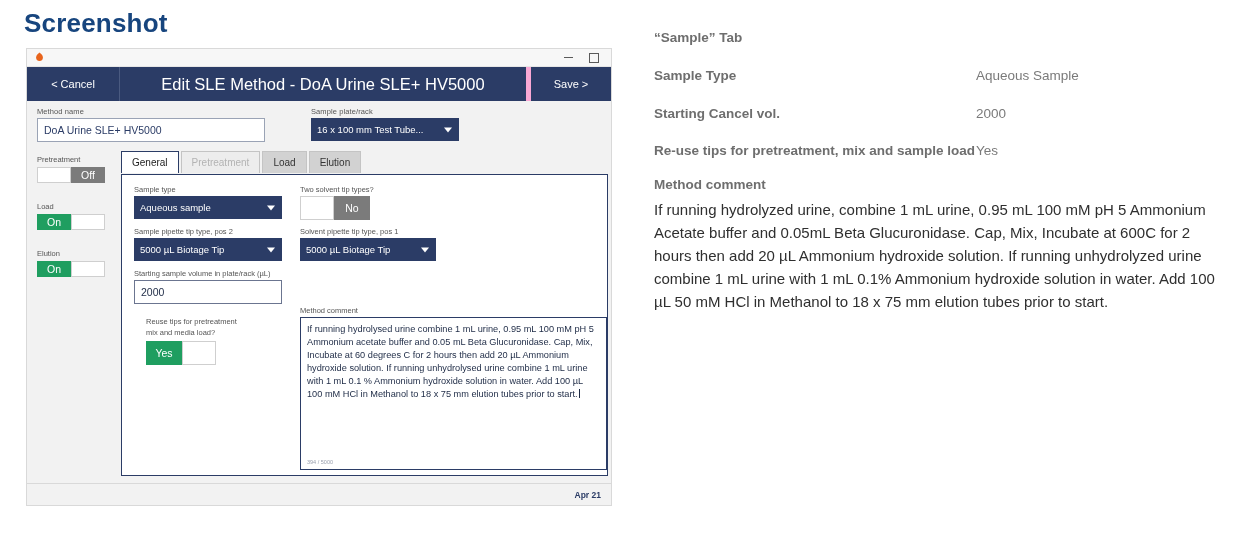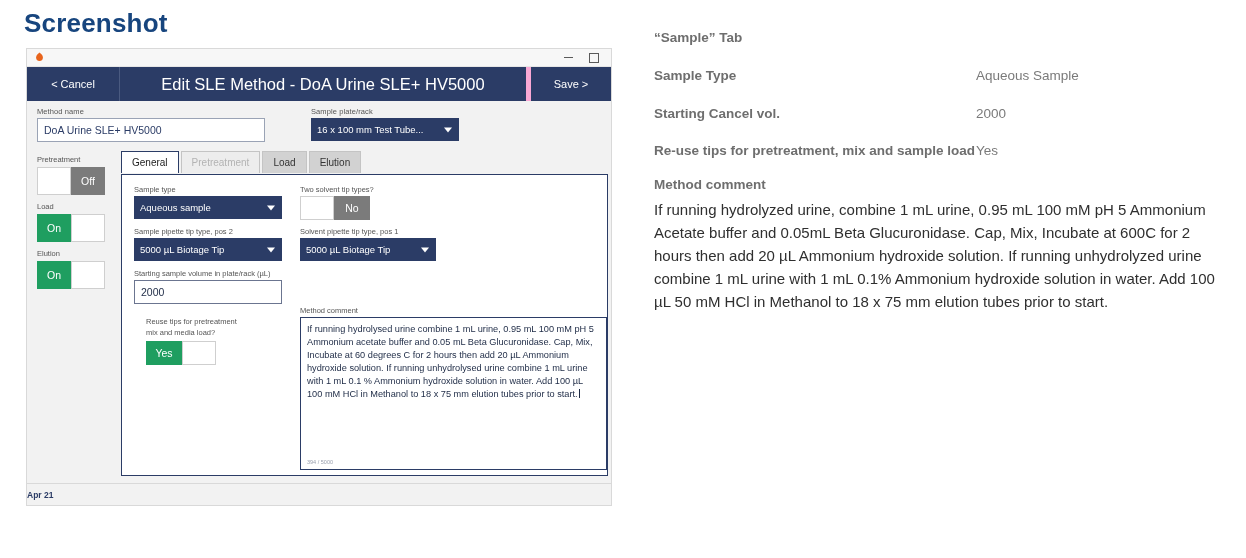--- a/index.html
+++ b/index.html
@@ -54,21 +54,21 @@
          border-top:5px solid #fff;}
   .ddl.disabled{background:#c3cbdc;color:#c3cbdc;}
   .ddl.disabled .caret{border-top-color:#8e99b2;}
 
   
   .body-split{position:relative;height:332px;background:#f2f2f2;}
 
   
   .tg-group{position:absolute;}
   .tg-label{font-size:7.5px;color:#555;margin-bottom:3px;}
-  .toggle{width:68px;height:28px;display:flex;box-sizing:border-box;}
+  .toggle{width:68px;height:16px;display:flex;box-sizing:border-box;}
   .toggle .knob{width:34px;background:#fff;border:1px solid #cfcfcf;box-sizing:border-box;}
   .toggle .state{flex:1;display:flex;align-items:center;justify-content:center;
                  font-size:10.5px;color:#fff;}
   .toggle.off{background:#7b7b7b;}
   .toggle.off .state{order:2;}
   .toggle.off .knob{order:1;}
   .toggle.on{background:#1f9e60;}
   .toggle.on .knob{order:2;}
   .toggle.on .state{order:1;}
 
@@ -90,21 +90,21 @@
 
   .comment-box{position:absolute;background:#fff;border:1px solid #2b3c66;box-sizing:border-box;
                padding:5px 6px;font-size:9.2px;line-height:1.42;color:#1d2a45;}
   .counter{position:absolute;left:6px;bottom:2px;font-size:5.5px;color:#9aa0ae;}
   .caretbar{display:inline-block;width:1px;height:9px;background:#1d2a45;
             vertical-align:-1px;margin-left:1px;}
 
   
   .statusbar{position:absolute;left:0;bottom:0;width:100%;height:22px;background:#f2f2f2;
              border-top:1px solid #d9d9d9;box-sizing:border-box;display:flex;
-             align-items:center;justify-content:flex-start;padding-right:10px;}
+             align-items:center;justify-content:flex-end;padding-right:10px;}
   .statusbar span{font-size:8.5px;color:#2b3c66;font-weight:bold;}
 
   
   #settings{
     position:absolute;left:654px;top:30px;width:566px;
     font-family:"Liberation Sans", sans-serif;
   }
   #settings h1{margin:0 0 18px 0;font-size:27px;font-weight:400;color:#17457e;}
   .s-sub{font-size:13.5px;font-weight:bold;color:#6e6e6e;margin-bottom:21px;}
   .s-row{display:flex;margin-bottom:18px;}

